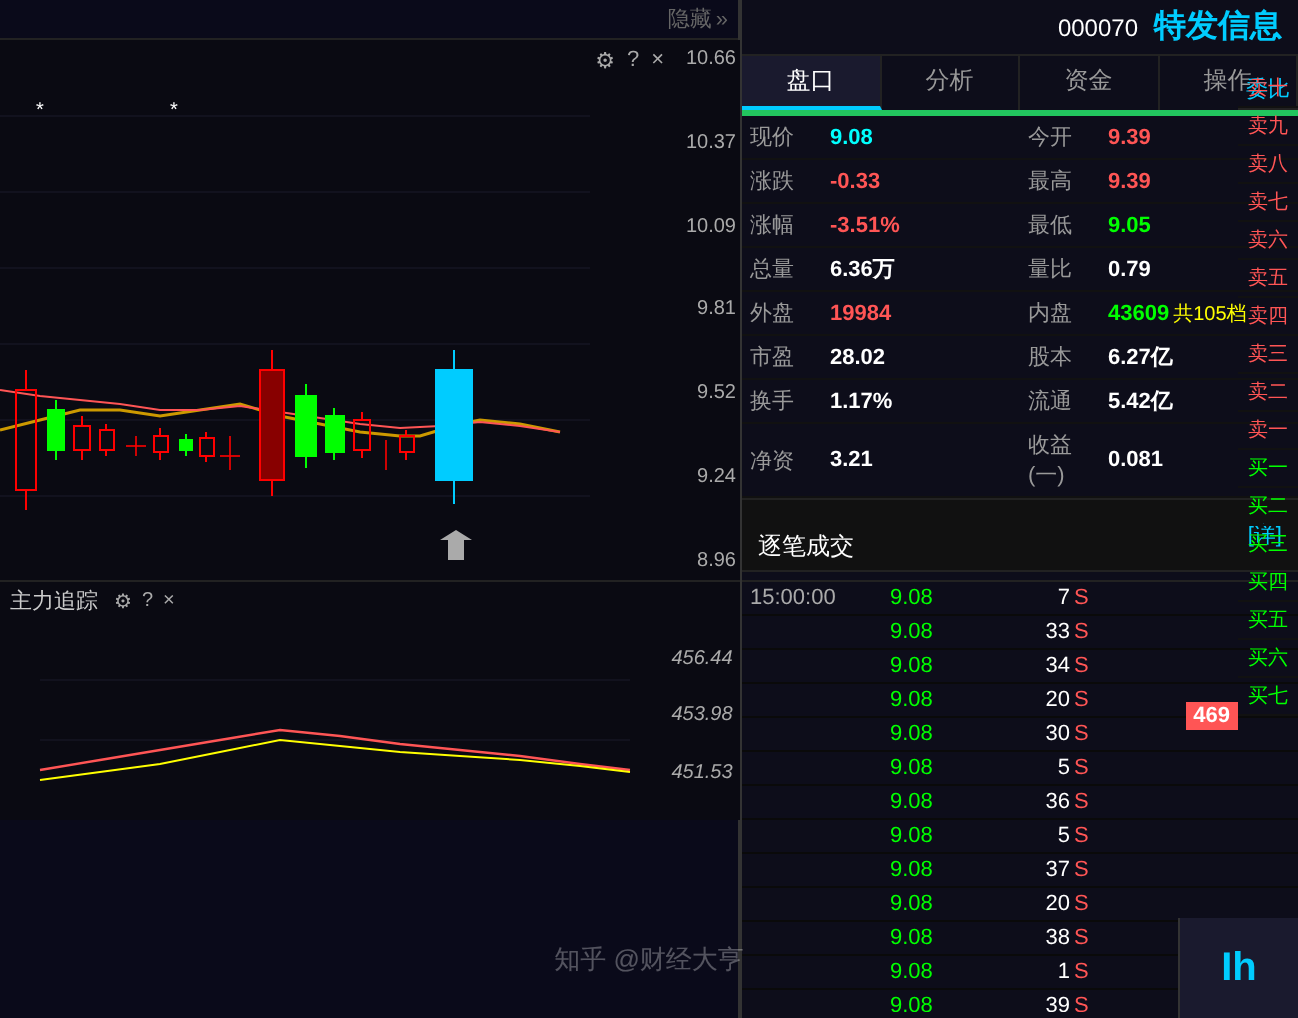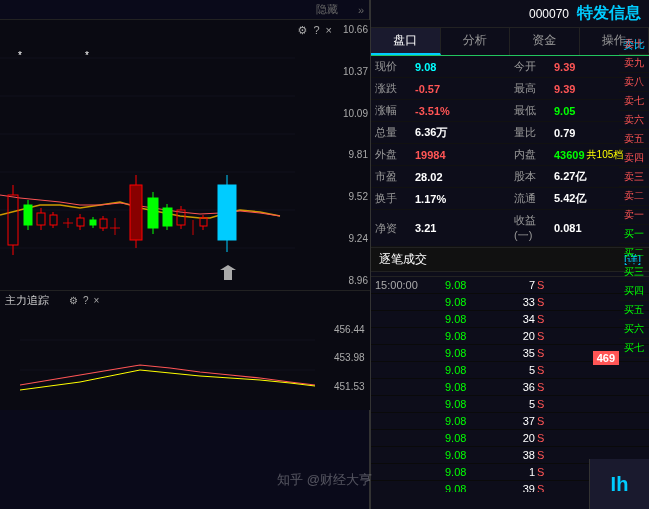--- a/index.html
+++ b/index.html
@@ -76,21 +76,21 @@
       height: 120px;
       background: #0a0a12;
       border-top: 1px solid #222;
       overflow: hidden;
     }
 
     .indicator-title-bar {
       display: flex;
       align-items: center;
       padding: 2px 5px;
-      gap: 20px;
+      gap: 8px;
       font-size: 11px;
       color: #ccc;
     }
     .indicator-icons {
       color: #aaa;
       font-size: 10px;
       display: flex;
       gap: 5px;
     }
 
@@ -104,21 +104,22 @@
       right: 0;
       bottom: 0;
       width: 38px;
       height: 90px;
       display: flex;
       flex-direction: column;
       justify-content: space-around;
       padding: 2px;
       color: #aaa;
       font-size: 10px;
-      text-align: left;
+      text-align: center;
+      font-style: italic;
     }
 
     
     .right-panel {
       position: absolute;
       right: 0;
       top: 0;
       width: 279px;
       height: 509px;
       background: #0d0d1a;
@@ -141,21 +142,21 @@
     }
     .stock-name {
       color: #0cf;
       font-size: 16px;
       font-weight: bold;
     }
 
     
     .tab-bar {
       display: flex;
-      border-bottom: 1px solid #22c55e;
+      border-bottom: 3px solid #22c55e;
       font-family: Liberation Mono, monospace;
     }
     .tab {
       flex: 1;
       text-align: center;
       padding: 4px 2px;
       font-size: 12px;
       color: #999;
       cursor: pointer;
       border-right: 1px solid #222;
@@ -198,20 +199,21 @@
       display: flex;
       justify-content: space-between;
       align-items: center;
       padding: 3px 8px;
       background: #111;
       border-bottom: 1px solid #222;
     }
     .transaction-title {
       color: #fff;
       font-size: 12px;
+      margin-top: 12px;
     }
     .transaction-detail {
       color: #0cf;
       font-size: 11px;
       cursor: pointer;
     }
 
     .transaction-list {
       overflow-y: auto;
       max-height: 220px;
@@ -282,21 +284,21 @@
     
     .hide-link {
       position: absolute;
       top: 2px;
       left: 50%;
       color: #666;
       font-size: 11px;
       cursor: pointer;
       display: flex;
       align-items: center;
-      gap: 20px;
+      gap: 2px;
     }
 
     
     .webi-label {
       position: absolute;
       right: 0;
       top: 35px;
       width: 30px;
       text-align: center;
       color: #0cf;
@@ -505,21 +507,21 @@
       <span class="info-label">现价</span>
       <span class="info-value cyan">9.08</span>
     </div>
     <div class="info-row">
       <span class="info-label">今开</span>
       <span class="info-value red">9.39</span>
     </div>
 
     <div class="info-row">
       <span class="info-label">涨跌</span>
-      <span class="info-value red">-0.57</span>
+      <span class="info-value red">-0.33</span>
     </div>
     <div class="info-row">
       <span class="info-label">最高</span>
       <span class="info-value red">9.39</span>
     </div>
 
     <div class="info-row">
       <span class="info-label">涨幅</span>
       <span class="info-value red">-3.51%</span>
     </div>
@@ -612,21 +614,21 @@
     </div>
         <div class="tx-row">
       <span class="tx-time"></span>
       <span class="tx-price">9.08</span>
       <span class="tx-vol">20</span>
       <span class="tx-type">S</span>
     </div>
         <div class="tx-row">
       <span class="tx-time"></span>
       <span class="tx-price">9.08</span>
-      <span class="tx-vol">35</span>
+      <span class="tx-vol">30</span>
       <span class="tx-type">S</span>
     </div>
         <div class="tx-row">
       <span class="tx-time"></span>
       <span class="tx-price">9.08</span>
       <span class="tx-vol">5</span>
       <span class="tx-type">S</span>
     </div>
         <div class="tx-row">
       <span class="tx-time"></span>

